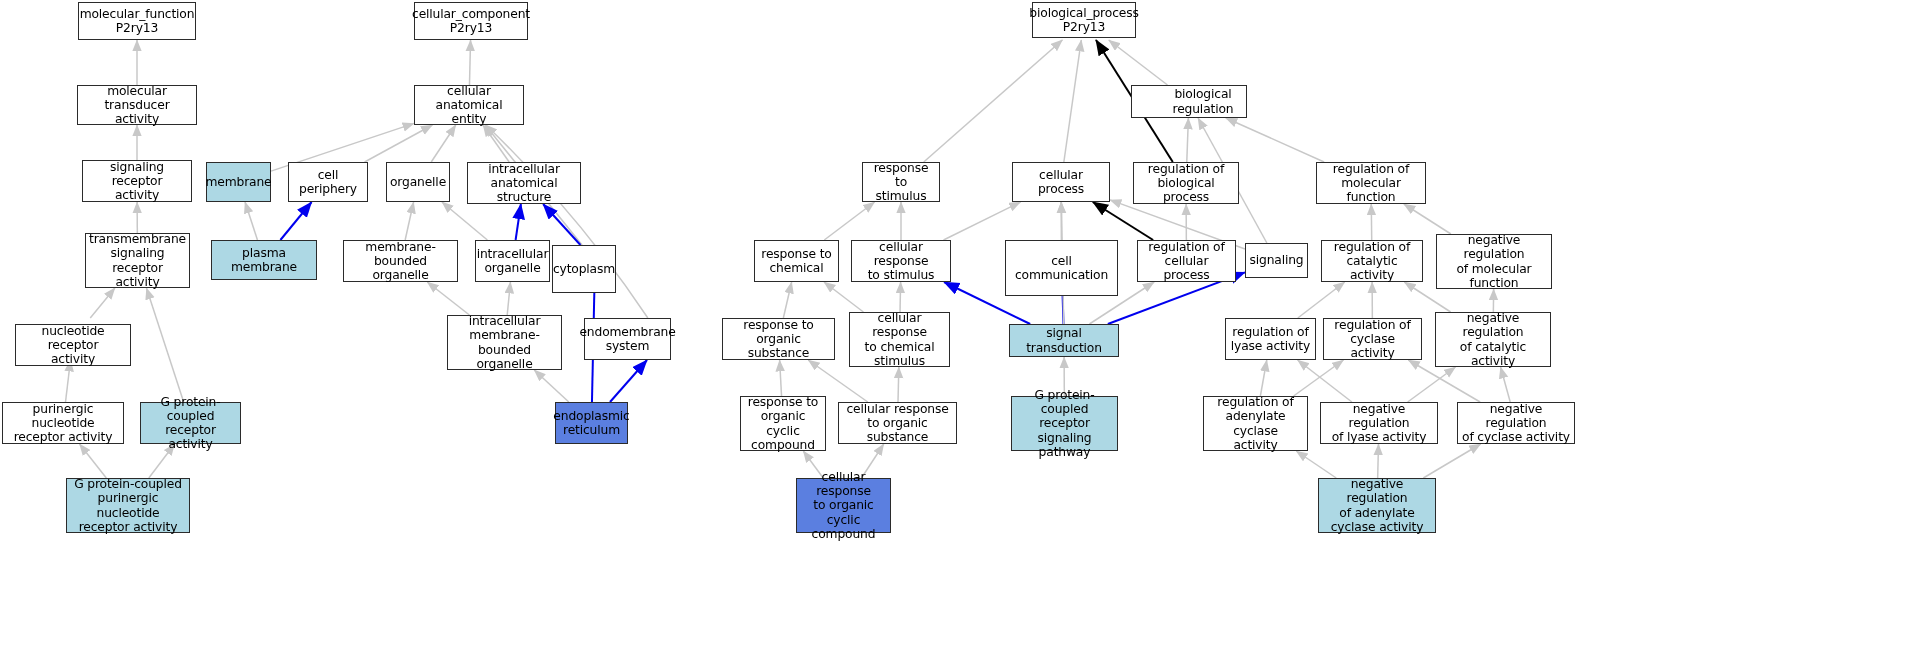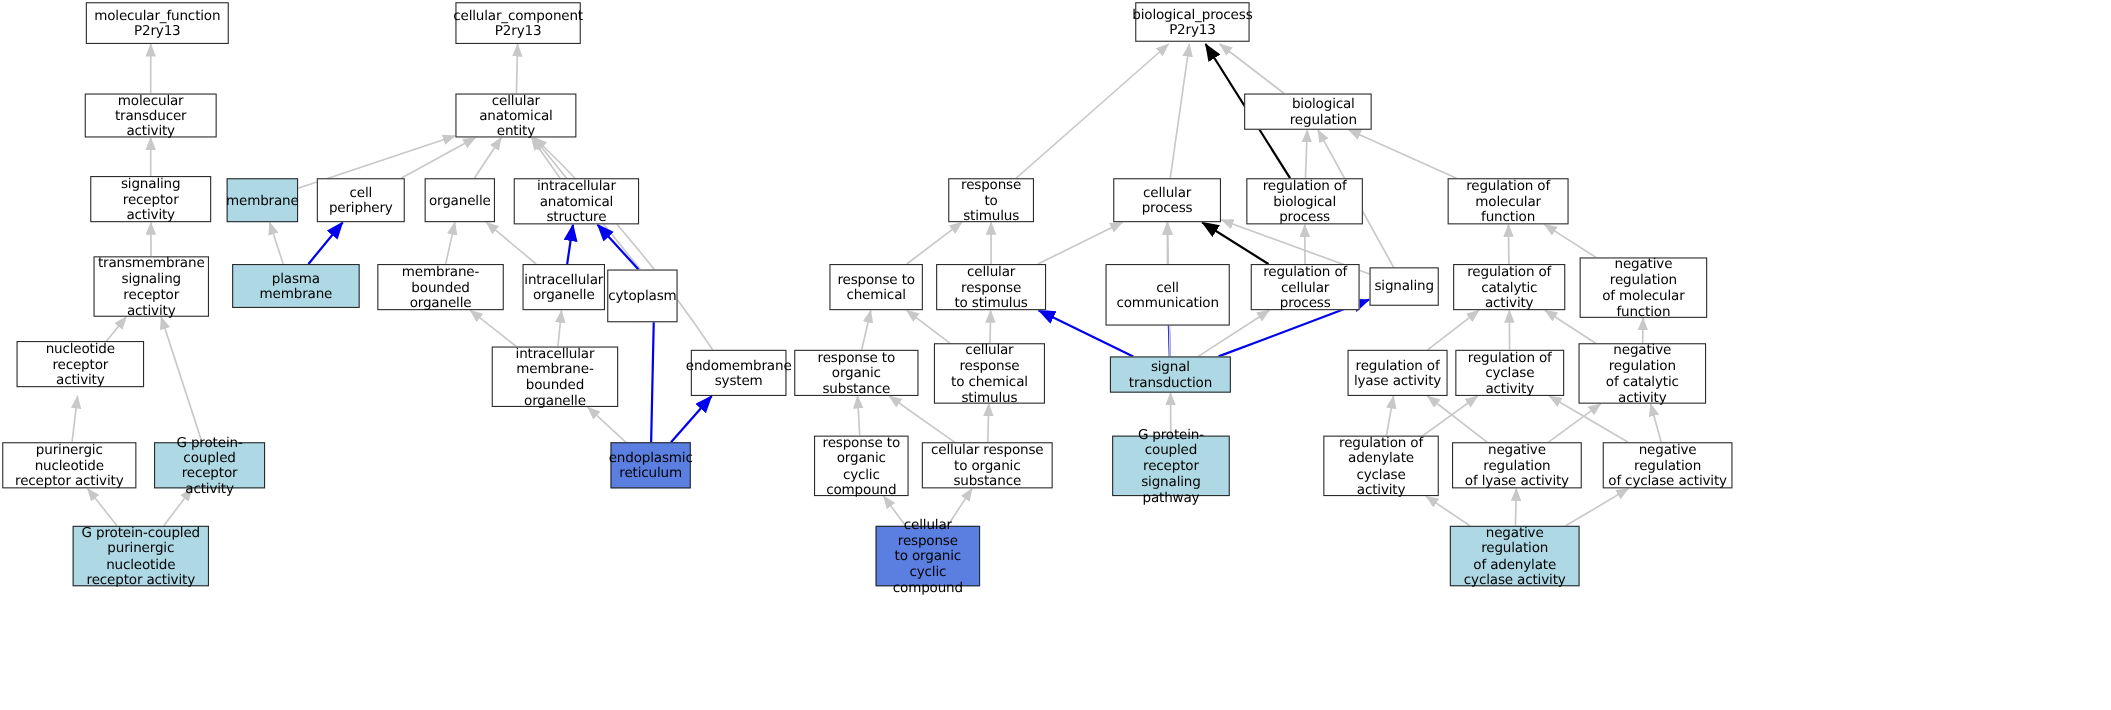--- a/index.html
+++ b/index.html
@@ -135,57 +135,57 @@
         <path d="M 1480.125 402 L 1408.375 360" fill="none" stroke="#c8c8c8" stroke-width="1.5" marker-end="url(#ah-gray)"></path>
         <path d="M 1510.2155688622754 402 L 1500.5748502994013 367" fill="none" stroke="#c8c8c8" stroke-width="1.5" marker-end="url(#ah-gray)"></path>
         <path d="M 823.2103658536586 478 L 803.2896341463414 451" fill="none" stroke="#c8c8c8" stroke-width="1.5" marker-end="url(#ah-gray)"></path>
         <path d="M 861.5 478 L 883.7545454545455 444" fill="none" stroke="#c8c8c8" stroke-width="1.5" marker-end="url(#ah-gray)"></path>
         <path d="M 1336.253048780488 478 L 1296.246951219512 451" fill="none" stroke="#c8c8c8" stroke-width="1.5" marker-end="url(#ah-gray)"></path>
         <path d="M 1377.6666666666667 478 L 1378.490909090909 444" fill="none" stroke="#c8c8c8" stroke-width="1.5" marker-end="url(#ah-gray)"></path>
         <path d="M 1423.3333333333333 478 L 1480.6181818181817 444" fill="none" stroke="#c8c8c8" stroke-width="1.5" marker-end="url(#ah-gray)"></path>
       </g>
   </svg>
   <div id="node-layer">
-      <div class="go-node fill-white" style="left: 78px; top: 2px; width: 130px; height: 38px;">molecular_function
+      <div class="go-node fill-white" style="left: 78px; top: 2px; width: 118px; height: 38px;">molecular_function
 P2ry13</div>
       <div class="go-node fill-white" style="left: 77px; top: 85px; width: 120px; height: 40px;">molecular transducer
 activity</div>
       <div class="go-node fill-white" style="left: 82px; top: 160px; width: 110px; height: 42px;">signaling receptor
 activity</div>
       <div class="go-node fill-white" style="left: 85px; top: 233px; width: 105px; height: 55px;">transmembrane
 signaling receptor
 activity</div>
-      <div class="go-node fill-white" style="left: 15px; top: 310px; width: 116px; height: 42px;">nucleotide receptor
+      <div class="go-node fill-white" style="left: 15px; top: 324px; width: 116px; height: 42px;">nucleotide receptor
 activity</div>
       <div class="go-node fill-white" style="left: 2px; top: 402px; width: 122px; height: 42px;">purinergic nucleotide
 receptor activity</div>
       <div class="go-node fill-lightblue" style="left: 140px; top: 402px; width: 101px; height: 42px;">G protein-coupled
 receptor activity</div>
       <div class="go-node fill-lightblue" style="left: 66px; top: 478px; width: 124px; height: 55px;">G protein-coupled
 purinergic nucleotide
 receptor activity</div>
       <div class="go-node fill-white" style="left: 414px; top: 2px; width: 114px; height: 38px;">cellular_component
 P2ry13</div>
       <div class="go-node fill-white" style="left: 414px; top: 85px; width: 110px; height: 40px;">cellular anatomical
 entity</div>
       <div class="go-node fill-lightblue" style="left: 206px; top: 162px; width: 65px; height: 40px;">membrane</div>
       <div class="go-node fill-white" style="left: 288px; top: 162px; width: 80px; height: 40px;">cell periphery</div>
       <div class="go-node fill-white" style="left: 386px; top: 162px; width: 64px; height: 40px;">organelle</div>
       <div class="go-node fill-white" style="left: 467px; top: 162px; width: 114px; height: 42px;">intracellular
 anatomical structure</div>
-      <div class="go-node fill-lightblue" style="left: 211px; top: 240px; width: 116px; height: 40px;">plasma membrane</div>
+      <div class="go-node fill-lightblue" style="left: 211px; top: 240px; width: 106px; height: 40px;">plasma membrane</div>
       <div class="go-node fill-white" style="left: 343px; top: 240px; width: 115px; height: 42px;">membrane-bounded
 organelle</div>
       <div class="go-node fill-white" style="left: 475px; top: 240px; width: 75px; height: 42px;">intracellular
 organelle</div>
       <div class="go-node fill-white" style="left: 552px; top: 245px; width: 64px; height: 48px;">cytoplasm</div>
       <div class="go-node fill-white" style="left: 447px; top: 315px; width: 115px; height: 55px;">intracellular
 membrane-bounded
 organelle</div>
-      <div class="go-node fill-white" style="left: 628px; top: 318px; width: 87px; height: 42px;">endomembrane
+      <div class="go-node fill-white" style="left: 584px; top: 318px; width: 87px; height: 42px;">endomembrane
 system</div>
       <div class="go-node fill-blue" style="left: 555px; top: 402px; width: 73px; height: 42px;">endoplasmic
 reticulum</div>
       <div class="go-node fill-white" style="left: 1032px; top: 2px; width: 104px; height: 36px;">biological_process
 P2ry13</div>
       <div class="go-node fill-white" style="left: 1131px; top: 85px; width: 116px; height: 33px; padding-left: 31px;">biological regulation</div>
       <div class="go-node fill-white" style="left: 862px; top: 162px; width: 78px; height: 40px;">response to
 stimulus</div>
       <div class="go-node fill-white" style="left: 1012px; top: 162px; width: 98px; height: 40px;">cellular process</div>
       <div class="go-node fill-white" style="left: 1133px; top: 162px; width: 106px; height: 42px;">regulation of

